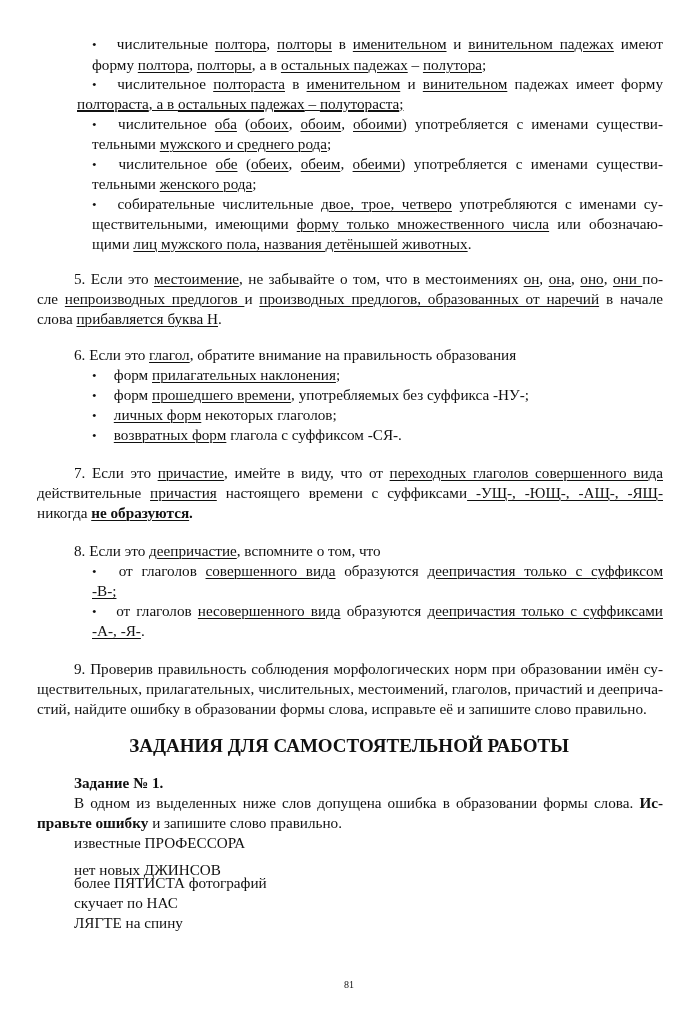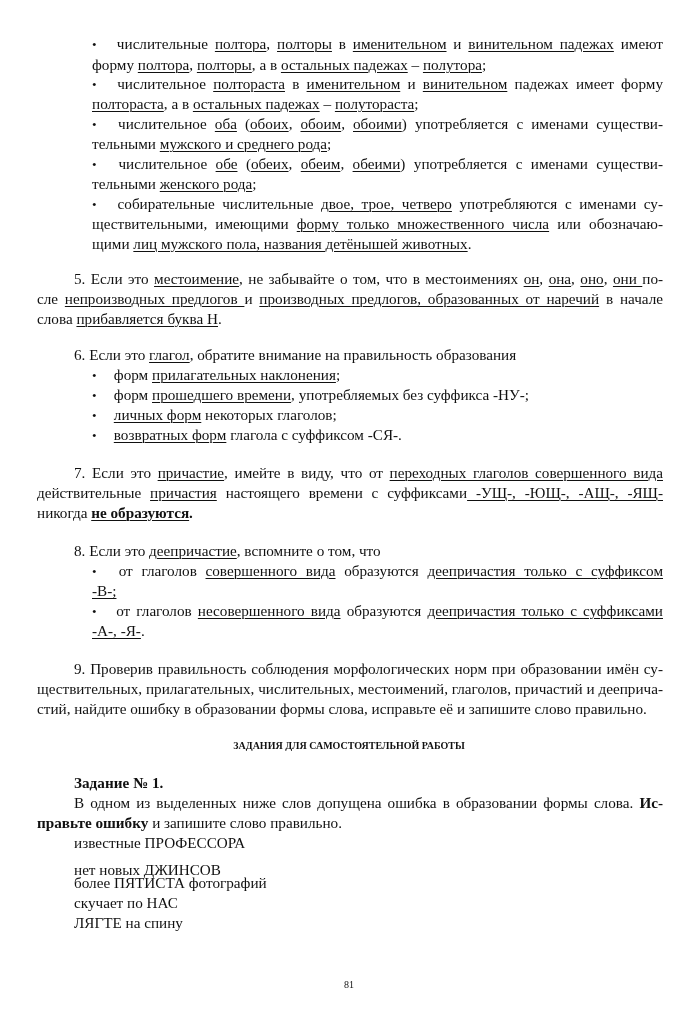--- a/index.html
+++ b/index.html
@@ -4,39 +4,39 @@
 <style>
   html, body { margin: 0; padding: 0; background: #ffffff; }
   body { width: 698px; height: 1024px; position: relative; overflow: hidden;
          font-family: "Liberation Serif", "DejaVu Serif", serif; color: #111; font-size: 15.2px; }
   .page { position: absolute; left: 0; top: 0; width: 698px; height: 1024px; }
   .u { text-decoration: underline; text-underline-offset: 2px; text-decoration-thickness: 1px; }
   .b { font-weight: bold; }
   .line { position: absolute; white-space: nowrap; line-height: 20px; }
   .just { text-align: justify; text-align-last: justify; white-space: normal; }
   .bullet::before { content: "•"; display: inline-block; width: 18px; font-size: 13px; }
-  .heading { position: absolute; left: 0; width: 698px; text-align: center; font-weight: bold; font-size: 10px; }
+  .heading { position: absolute; left: 0; width: 698px; text-align: center; font-weight: bold; font-size: 19px; }
   .pagenum { position: absolute; left: 0; width: 698px; text-align: center; font-size: 10px; }
 </style>
 </head>
 <body>
 
 <div class="page">
 
   <div class="line just bullet" style="left:92px; top:34px; width:571px;">
     <span>числительные </span><span class="u">полтора</span><span>, </span><span class="u">полторы</span><span> в </span><span class="u">именительном</span><span> и </span><span class="u">винительном падежах</span><span> имеют</span>
   </div>
   <div class="line" style="left:92px; top:55px;">
     <span>форму </span><span class="u">полтора</span><span>, </span><span class="u">полторы</span><span>, а в </span><span class="u">остальных падежах</span><span> – </span><span class="u">полутора</span><span>;</span>
   </div>
 
   <div class="line just bullet" style="left:92px; top:74px; width:571px;">
     <span>числительное </span><span class="u">полтораста</span><span> в </span><span class="u">именительном</span><span> и </span><span class="u">винительном</span><span> падежах имеет форму</span>
   </div>
-  <div class="line" style="left:92px; top:94px;">
+  <div class="line" style="left:77px; top:94px;text-decoration:underline;">
     <span class="u">полтораста</span><span>, а в </span><span class="u">остальных падежах</span><span> – </span><span class="u">полутораста</span><span>;</span>
   </div>
 
   <div class="line just bullet" style="left:92px; top:114px; width:571px;">
     <span>числительное </span><span class="u">оба</span><span> (</span><span class="u">обоих</span><span>, </span><span class="u">обоим</span><span>, </span><span class="u">обоими</span><span>) употребляется с именами существи-</span>
   </div>
   <div class="line" style="left:92px; top:134px;">
     <span>тельными </span><span class="u">мужского и среднего рода</span><span>;</span>
   </div>
 

